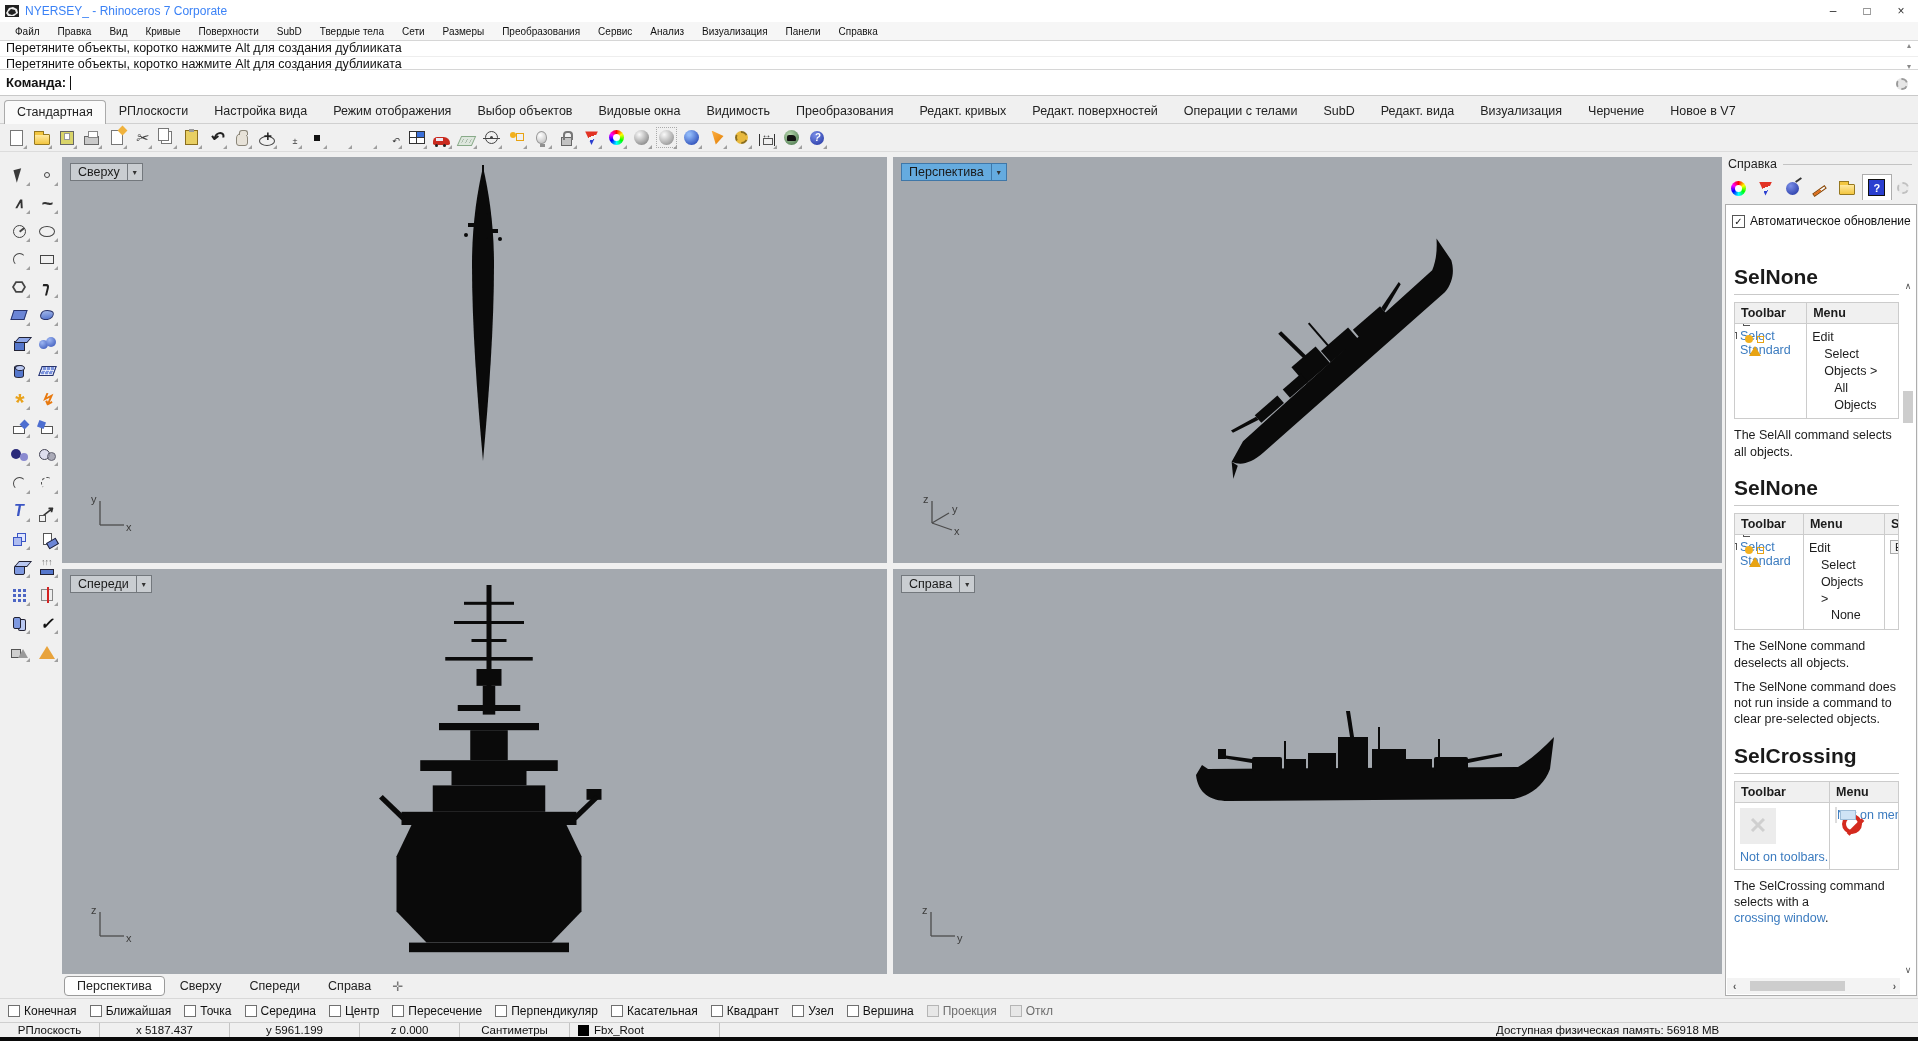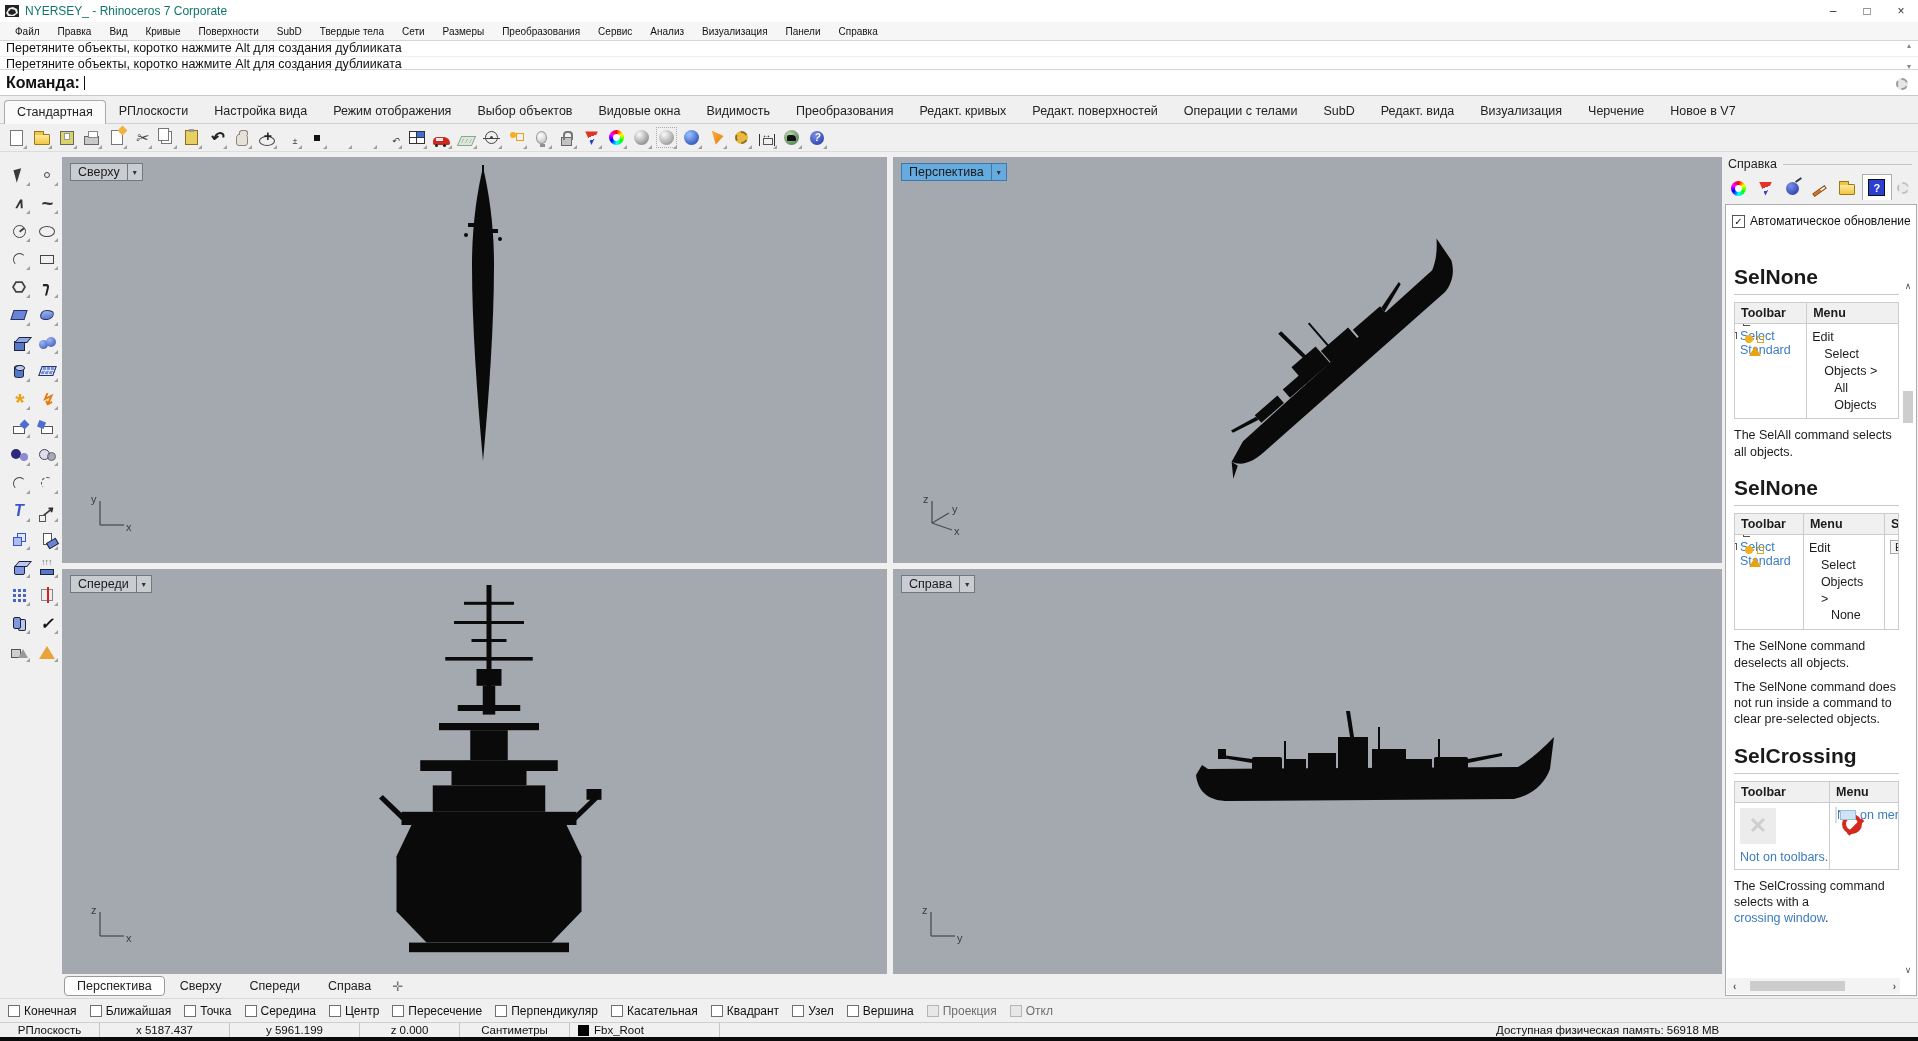--- a/index.html
+++ b/index.html
@@ -3,34 +3,34 @@
 <meta charset="utf-8">
 <style>
   *{margin:0;padding:0;box-sizing:border-box}
   html,body{width:1918px;height:1041px;overflow:hidden}
   body{font-family:"Liberation Sans",sans-serif;background:#f0f0f0;color:#111;-webkit-font-smoothing:antialiased}
   .app{position:relative;width:1918px;height:1041px;display:flex;flex-direction:column;background:#f0f0f0}
 
   
   .titlebar{height:22px;background:#fff;display:flex;align-items:center;padding-left:4px;font-size:12px;flex:0 0 auto}
   .appicon{width:16px;height:16px;margin-right:5px;flex:0 0 auto}
-  .title{color:#0f766e}
+  .title{color:#3b82f6}
   .wincontrols{margin-left:auto;display:flex;height:22px}
   .wc{width:34px;display:flex;align-items:center;justify-content:center;font-size:12px;color:#333}
 
   
   .menubar{height:18px;background:#f6f6f6;display:flex;align-items:center;padding-left:6px;font-size:10px;flex:0 0 auto}
   .mi{padding:0 9px;color:#111;cursor:default}
 
   
   .hist{height:30px;background:#fff;border-top:1px solid #d6d6d6;border-bottom:1px solid #d6d6d6;font-size:12.5px;position:relative;flex:0 0 auto}
   .hline{height:15px;line-height:15px;padding-left:6px;color:#111;white-space:nowrap}
   .hline+.hline{border-top:1px solid #eee}
   .histscroll{position:absolute;right:2px;top:0;width:14px;height:30px;display:flex;flex-direction:column;justify-content:space-between;color:#888;font-size:8px;text-align:center}
-  .prompt{height:26px;background:#fff;border-bottom:1px solid #c9c9c9;display:flex;align-items:center;padding-left:6px;font-size:16px;font-weight:700;flex:0 0 auto}
+  .prompt{height:26px;background:#fff;border-bottom:1px solid #c9c9c9;display:flex;align-items:center;padding-left:6px;font-size:13px;font-weight:700;flex:0 0 auto}
   .caret{display:inline-block;width:1px;height:14px;background:#111;margin-left:4px}
 
   
   .tabstrip{height:28px;background:#f0f0f0;display:flex;align-items:flex-end;padding:0 4px;border-bottom:1px solid #d0d0d0;font-size:12.5px;flex:0 0 auto;position:relative}
   .ttab{padding:4px 12px 5px;color:#222;border:1px solid transparent;border-bottom:none;cursor:default;white-space:nowrap}
   .ttab.active{background:#fafafa;border-color:#aaa;border-radius:4px 4px 0 0;position:relative;top:1px}
   .tabgear{position:absolute;right:8px;top:6px}
 
   
   .iconbar{height:28px;background:#f0f0f0;display:flex;align-items:center;padding-left:4px;border-bottom:1px solid #dcdcdc;flex:0 0 auto}

